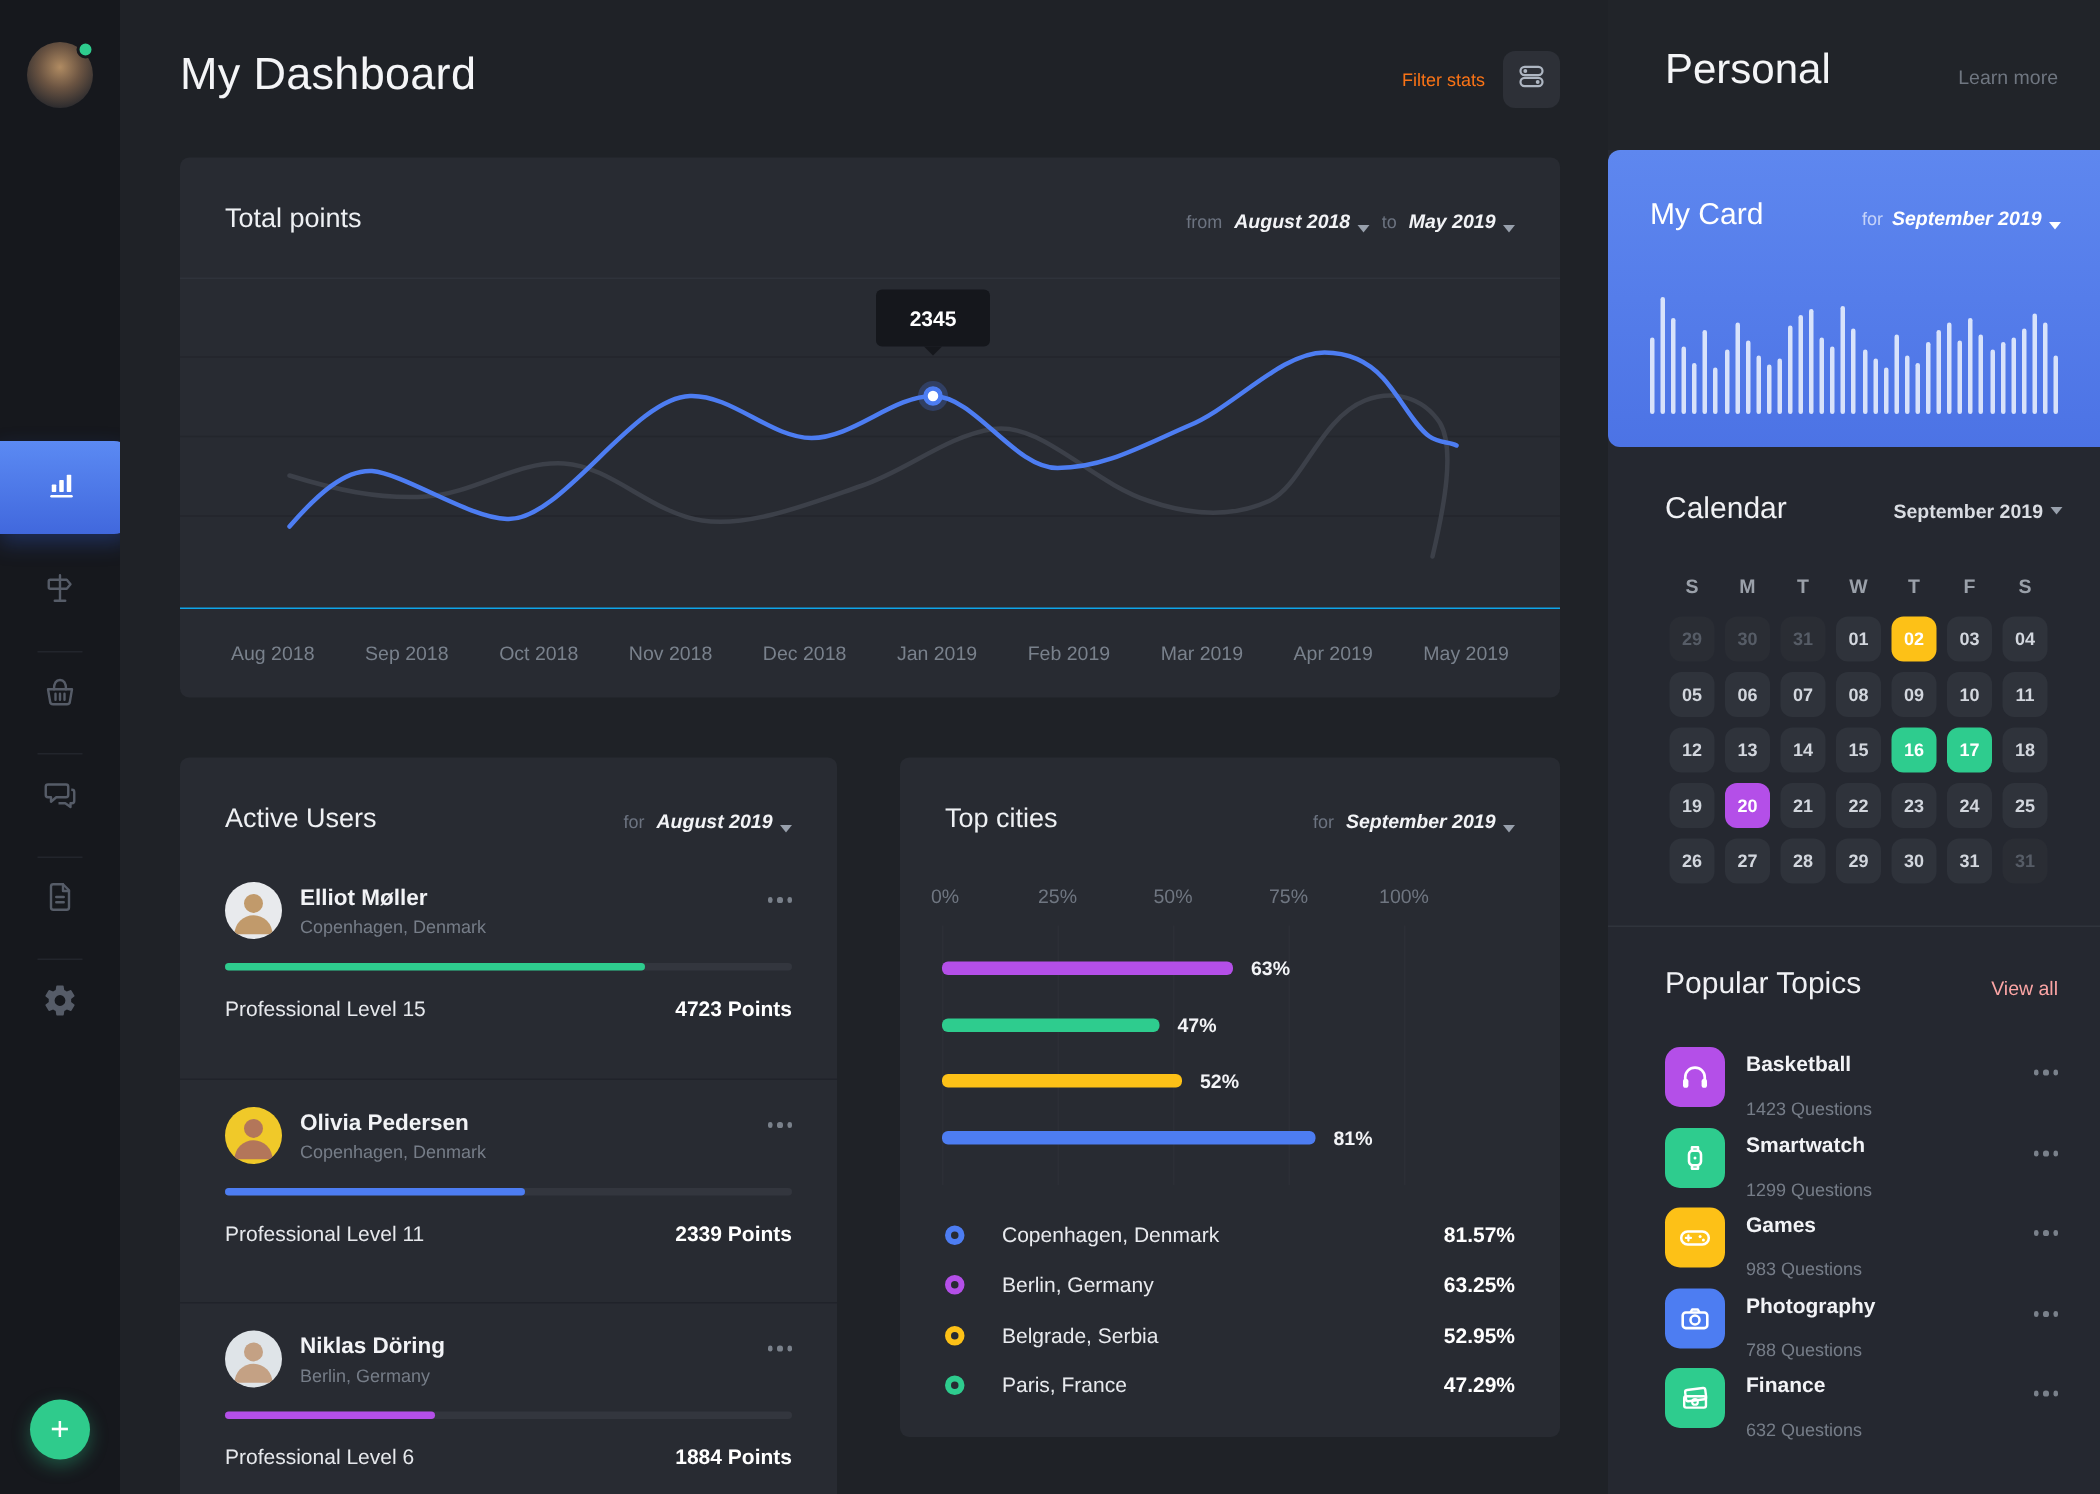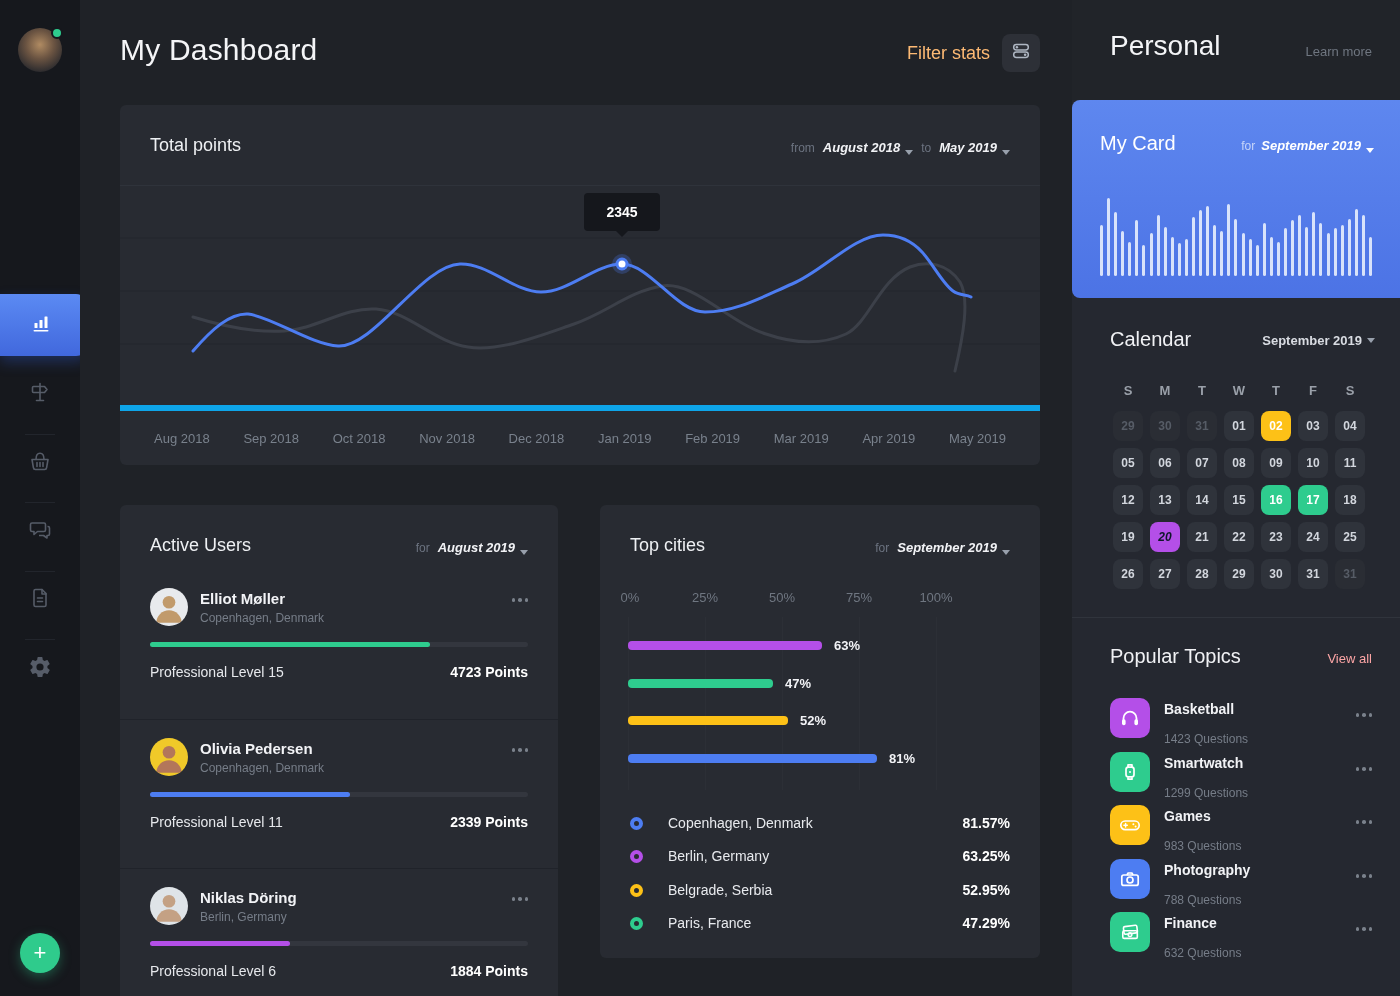--- a/index.html
+++ b/index.html
@@ -25,34 +25,34 @@
     display:flex; align-items:center; justify-content:center; padding-right:6px;}
   .nav-ico{position:absolute; left:28px; width:24px; height:24px; display:flex; align-items:center; justify-content:center; cursor:pointer;}
   .nav-div{position:absolute; left:25px; width:30px; height:1px; background:#22252c;}
   .fab{position:absolute; left:20px; top:933px; width:40px; height:40px; border-radius:50%;
     background:#2fcb8c; color:#fff; font-size:22px; font-weight:400;
     display:flex; align-items:center; justify-content:center; box-shadow:0 4px 12px rgba(47,203,140,.35);}
   
   .main{position:absolute; left:80px; top:0; width:992px; height:852px; background:#1f2227;}
   .page-title{position:absolute; left:40px; top:33px; font-size:30px; font-weight:500; color:#f4f5f7; letter-spacing:.2px;}
   .filter-wrap{position:absolute; right:32px; top:34px; display:flex; align-items:center; gap:12px;}
-  .filter-label{font-size:18px; color:#fdba74;}
+  .filter-label{font-size:12px; color:#f97316;}
   .icon-btn{width:38px; height:38px; border-radius:8px; background:#2d3037; display:flex; align-items:center; justify-content:center;}
   .card{position:absolute; background:#282b32; border-radius:6px;}
   
   .tp{left:40px; top:105px; width:920px; height:360px;}
   .card-title{position:absolute; left:30px; top:30px; font-size:18px; font-weight:500; color:#eef0f3;}
   .range{position:absolute; right:30px; top:35px; display:flex; align-items:center; gap:8px; font-size:12px; color:#6c7380;margin-left:20px;}
   .range b{font-size:13px; color:#f2f3f6; font-weight:700;}
   .caret{display:inline-block; width:0; height:0; border-left:4px solid transparent; border-right:4px solid transparent;
     border-top:5px solid #98a0ac; margin-left:5px; vertical-align:middle;}
   .drop{display:flex; align-items:flex-end; cursor:pointer;font-style:italic;}
   .tp-divider{position:absolute; left:0; right:0; top:80px; height:1px; background:#2f333b;}
   .tp-chart{position:absolute; left:0; top:80px; width:920px; height:220px;}
-  .tp-axis{position:absolute; left:0; right:0; top:300px; height:60px; border-top:6px solid #0ea5e9;
+  .tp-axis{position:absolute; left:0; right:0; top:300px; height:60px; border-top:1px solid #0ea5e9;
     display:flex; justify-content:space-between; align-items:center; padding:0 34px;}
   .tp-axis span{font-size:13px; color:#79818c;}
   .tooltip{position:absolute; left:464px; top:8px; width:76px; height:38px; background:#15171c; border-radius:4px;
     display:flex; align-items:center; justify-content:center; font-size:14px; font-weight:700; color:#fff;}
   .tooltip:after{content:""; position:absolute; left:50%; bottom:-6px; margin-left:-6px;
     border-left:6px solid transparent; border-right:6px solid transparent; border-top:6px solid #15171c;}
   
   .au{left:40px; top:505px; width:438px; height:520px;}
   .user-row{position:absolute; left:0; width:438px; height:149px;}
   .user-row + .user-row{border-top:1px solid #20232a;}
@@ -94,21 +94,21 @@
   .sec-title{position:absolute; left:38px; font-size:20px; font-weight:500; color:#f0f1f4;}
   .sec-range{position:absolute; right:25px; font-size:13px; color:#d9dce2; font-weight:700; display:flex; align-items:center; cursor:pointer;}
   .weekdays{position:absolute; left:41px; top:383px; width:254px; display:flex; gap:7px;}
   .weekdays span{width:30px; text-align:center; font-size:13px; font-weight:700; color:#9aa0a9;}
   .cal-grid{position:absolute; left:41px; top:411px; width:254px; display:flex; flex-wrap:wrap; gap:7px;}
   .cal-cell{width:30px; height:30px; border-radius:8px; background:#2f333b; color:#d2d6dd;
     font-size:12px; font-weight:700; display:flex; align-items:center; justify-content:center; cursor:pointer;}
   .cal-cell[data-state="muted"]{background:#2a2d34; color:#565c66;}
   .cal-cell[data-state="yellow"]{background:var(--yellow); color:#fff;}
   .cal-cell[data-state="green"]{background:var(--green); color:#fff;}
-  .cal-cell[data-state="purple"]{background:var(--purple); color:#0f172a;font-style:italic;}
+  .cal-cell[data-state="purple"]{background:var(--purple); color:#ffffff;}
   .rsb-div{position:absolute; left:0; right:0; top:617px; height:1px; background:#30343c;}
   .topic{position:absolute; left:38px; right:28px; height:44px;}
   .t-icon{position:absolute; left:0; top:0; width:40px; height:40px; border-radius:10px;
     display:flex; align-items:center; justify-content:center;}
   .t-name{position:absolute; left:54px; top:3px; font-size:14px; font-weight:700; color:#f2f3f6;}
   .t-q{position:absolute; left:54px; top:34px; font-size:12px; color:#767d88;}
   .topic .dots{right:0; top:15px;}
   .view-all{position:absolute; right:28px; top:651px; font-size:13px; color:#fca5a5; cursor:pointer;}
 </style>
 </head>

